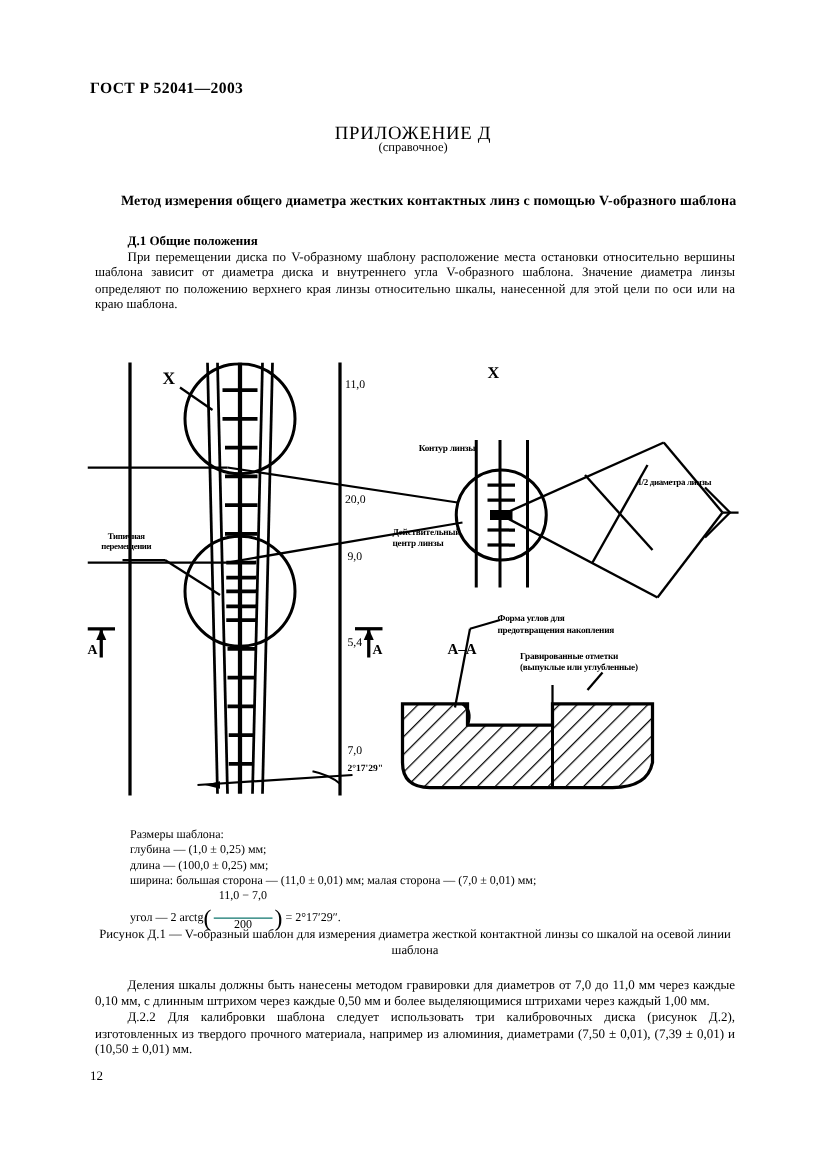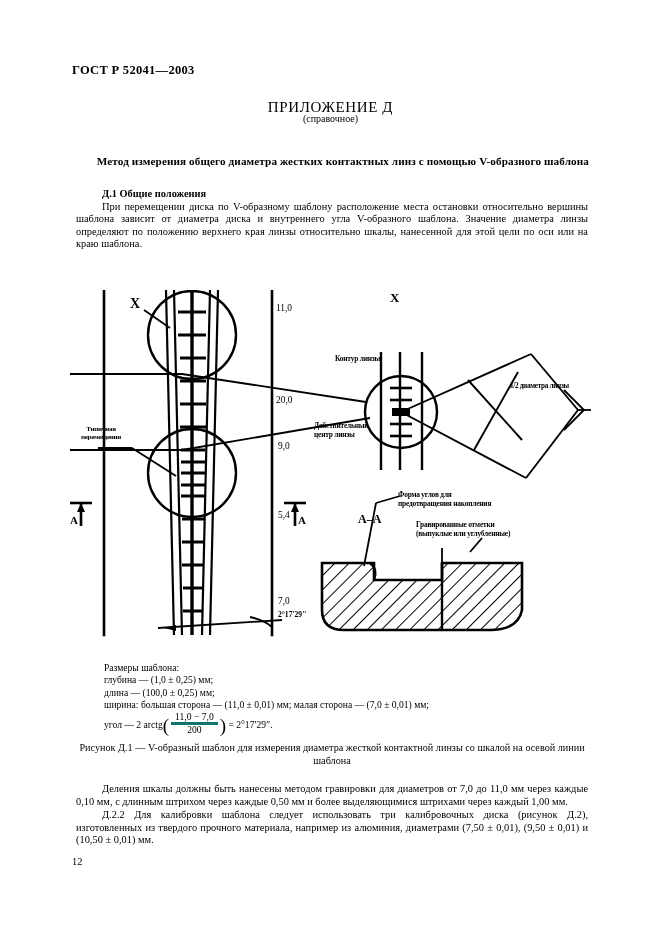--- a/index.html
+++ b/index.html
@@ -92,21 +92,21 @@
     line-height: 12.4px;
   }
   .frac {
     display: inline-block;
     vertical-align: -0.55em;
     text-align: center;
     line-height: 1.05;
     margin: 0 2px;
   }
   .frac .num { display: block; padding: 0 4px; }
-  .frac .den { display: block; border-top: 3px solid #0f766e; padding: 0 4px; }
+  .frac .den { display: block; border-top: 1px solid #0f766e; padding: 0 4px; margin-top: 12px; }
   .bigparen {
     font-size: 19px;
     vertical-align: -0.22em;
     line-height: 0;
   }
   .angle-eq { white-space: nowrap; }
 
   
   .caption {
     position: absolute;
@@ -316,17 +316,17 @@
     </div>
   </div>
 
   <div class="caption">Рисунок Д.1 — V-образный шаблон для измерения диаметра жесткой контактной линзы со шкалой на осевой линии шаблона</div>
 
   <div class="txt" id="p-scale">
     <div class="ind">Деления шкалы должны быть нанесены методом гравировки для диаметров от 7,0 до 11,0 мм через каждые 0,10 мм, с длинным штрихом через каждые 0,50 мм и более выделяющимися штрихами через каждый 1,00 мм.</div>
   </div>
 
   <div class="txt" id="p-d22">
-    <div class="ind">Д.2.2  Для калибровки шаблона следует использовать три калибровочных диска (рисунок Д.2), изготовленных из твердого прочного материала, например из алюминия, диаметрами (7,50 ± 0,01), (9,50 ± 0,01) и (10,50 ± 0,01) мм.</div>
+    <div class="ind">Д.2.2  Для калибровки шаблона следует использовать три калибровочных диска (рисунок Д.2), изготовленных из твердого прочного материала, например из алюминия, диаметрами (7,50 ± 0,01), (7,39 ± 0,01) и (10,50 ± 0,01) мм.</div>
   </div>
 
   <div class="page-num">12</div>
 </div>
 
 </body></html>

